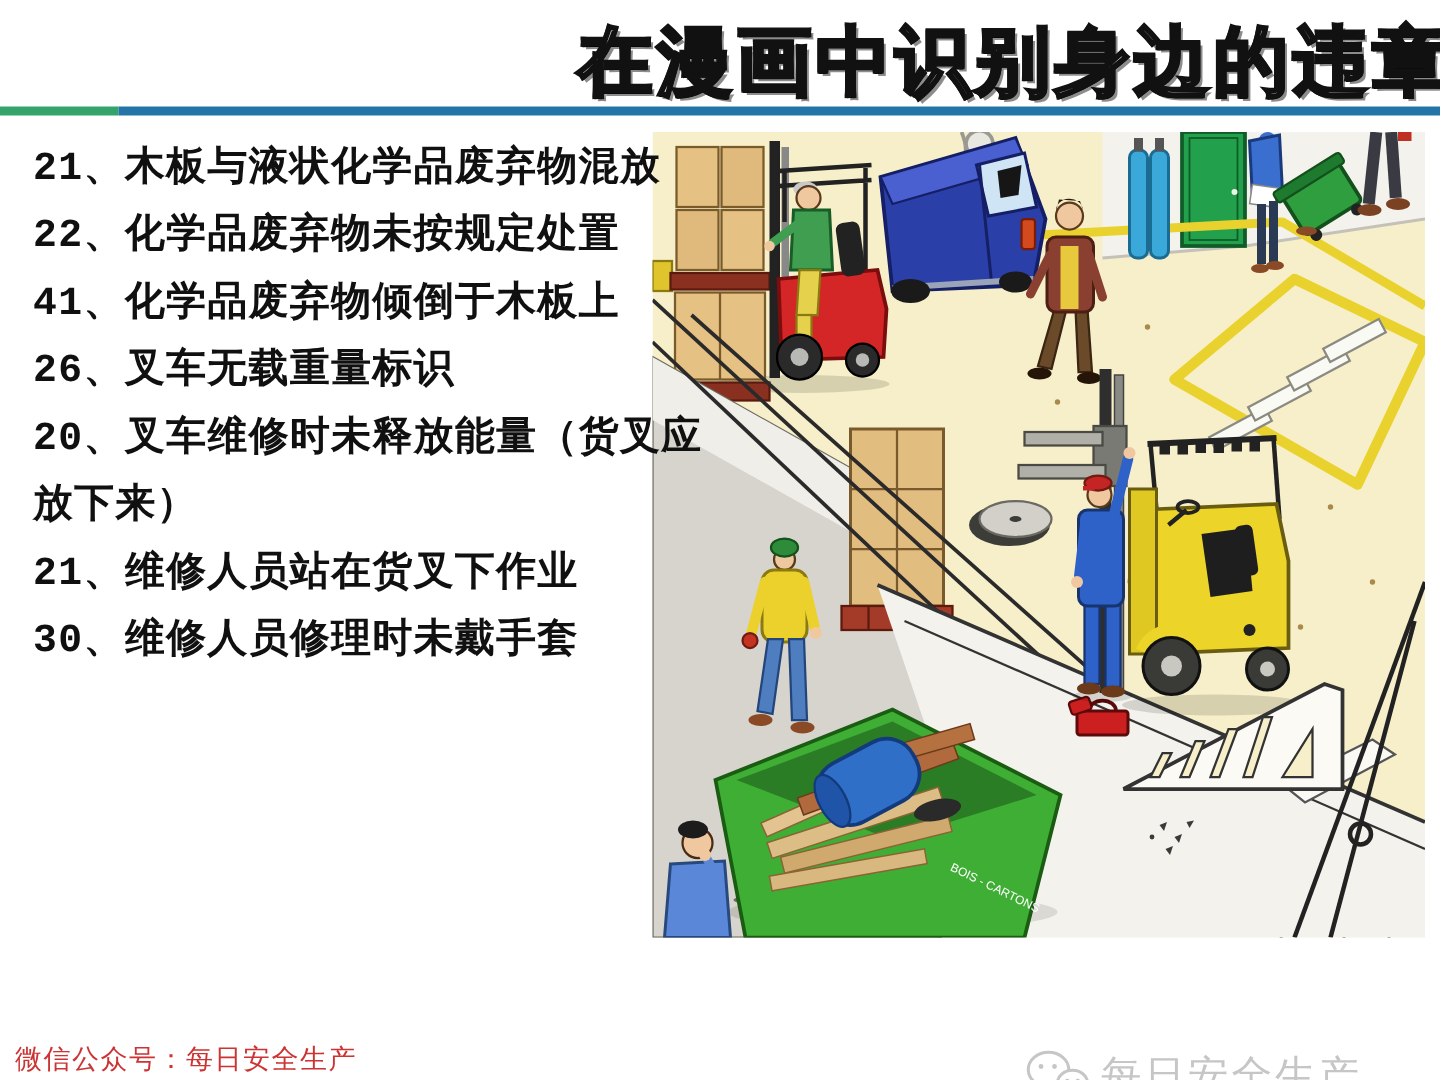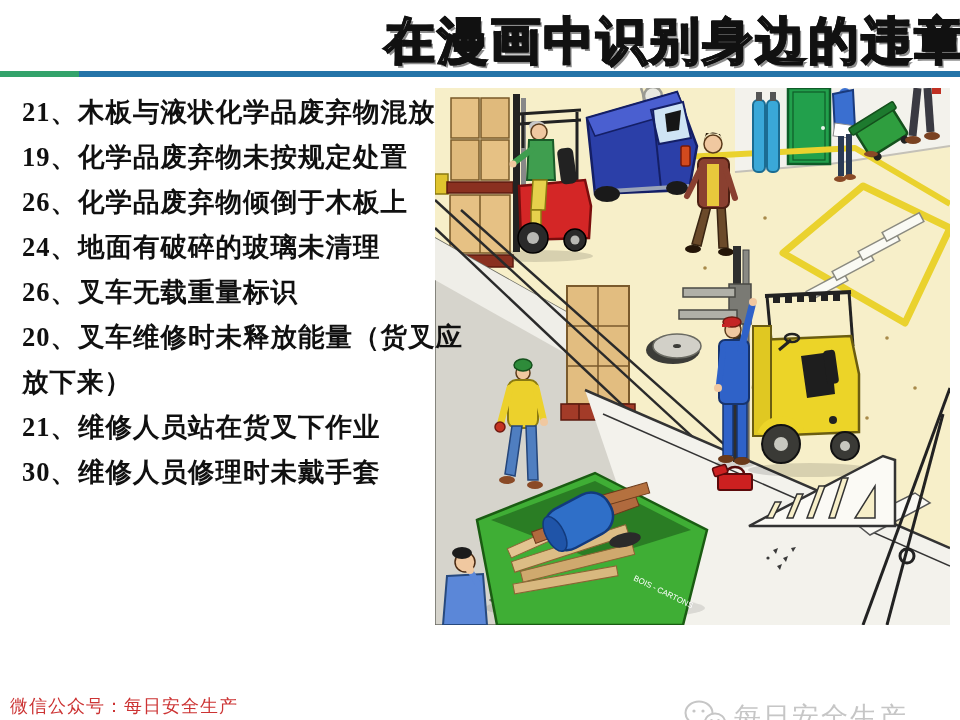--- a/index.html
+++ b/index.html
@@ -2,39 +2,39 @@
 <html style="--divider-green: #33a36b; --divider-blue: #2474a8; --footer-red: #cc3333; --watermark-gray: #c6c6c6; --title-outline: #111111;"><head>
 <meta charset="utf-8">
 <style>
   html,body{margin:0;padding:0;}
   body{
     width:960px;height:720px;position:relative;overflow:hidden;
     background:#ffffff;font-family:"Liberation Sans",sans-serif;
   }
   
   .title-banner{
-    position:absolute;top:0;left:398px;width:556px;height:82px;
-    display:flex;align-items:center;justify-content:center;
+    position:absolute;top:0;left:385px;width:556px;height:82px;
+    display:flex;align-items:center;
   }
   .slide-title{
     font-family:"Liberation Serif",serif;font-weight:700;
     font-size:50px;letter-spacing:3px;white-space:nowrap;
     color:#ffffff;
     -webkit-text-stroke:2.2px var(--title-outline,#111);
     text-shadow:2.5px 2.5px 0 rgba(0,0,0,.45),
                 1px 0 0 #000,-1px 0 0 #000,0 1px 0 #000,0 -1px 0 #000;
   }
   
   .divider{position:absolute;top:71px;left:0;width:960px;height:6px;display:flex;}
   .divider-green{width:79px;height:100%;background:var(--divider-green,#33a36b);}
   .divider-blue{flex:1;height:100%;background:var(--divider-blue,#2474a8);}
   
   .violation-list{
     position:absolute;left:22px;top:90px;width:452px;z-index:3;
-    font-family:Liberation Serif, serif;font-weight:700;
+    font-family:Liberation Mono, monospace;font-weight:700;
     font-size:26.5px;line-height:45px;letter-spacing:1px;color:#101010;
   }
   .v-item{margin:0;}
   
   .cartoon-panel{position:absolute;left:435px;top:88px;width:515px;height:537px;z-index:1;}
   
   .wechat-note{
     position:absolute;left:10px;top:694px;font-size:18px;letter-spacing:1px;
     color:var(--footer-red,#c33);
   }
@@ -54,23 +54,22 @@
   <div class="slide-title">在漫画中识别身边的违章</div>
 </div>
 
 <div class="divider">
   <span class="divider-green"></span>
   <span class="divider-blue"></span>
 </div>
 
 <div class="violation-list">
   <div class="v-item">21、木板与液状化学品废弃物混放</div>
-  <div class="v-item">19、化学品废弃物未按规定处置</div>
-  <div class="v-item">26、化学品废弃物倾倒于木板上</div>
-  <div class="v-item">24、地面有破碎的玻璃未清理</div>
+  <div class="v-item">22、化学品废弃物未按规定处置</div>
+  <div class="v-item">41、化学品废弃物倾倒于木板上</div>
   <div class="v-item">26、叉车无载重量标识</div>
   <div class="v-item">20、叉车维修时未释放能量（货叉应放下来）</div>
   <div class="v-item">21、维修人员站在货叉下作业</div>
   <div class="v-item">30、维修人员修理时未戴手套</div>
 </div>
 
 <div class="cartoon-panel">
 <svg width="515" height="537" viewBox="0 0 515 537" xmlns="http://www.w3.org/2000/svg">
 
   <rect x="0" y="0" width="515" height="537" fill="#f7efc9"></rect>

